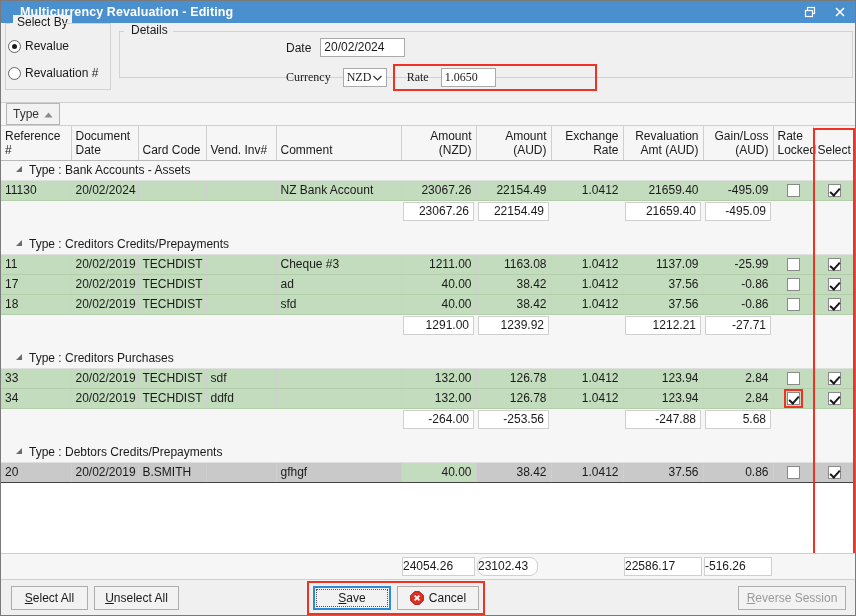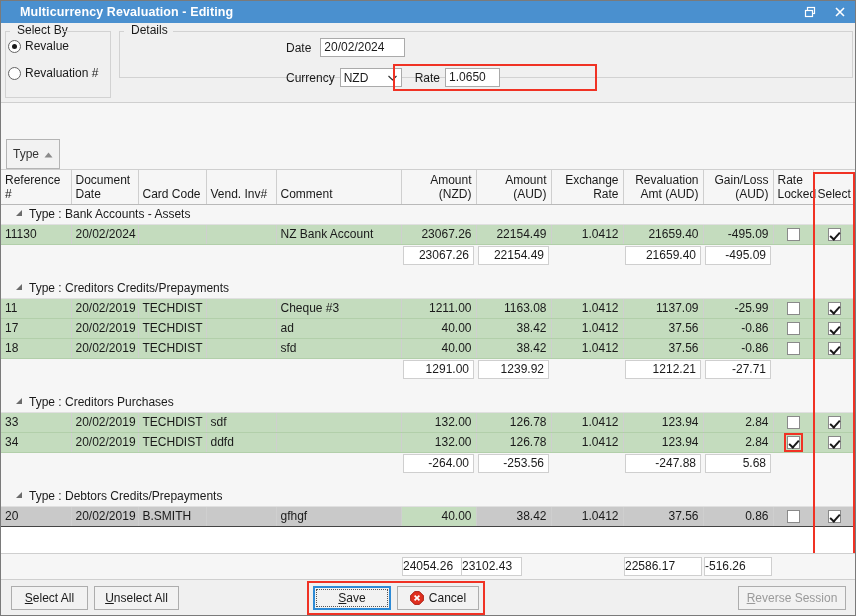--- a/index.html
+++ b/index.html
@@ -59,21 +59,21 @@
     background: #f0f0f0;
     padding: 0 4px;
     font-size: 12px;
     color: #1a1a1a;
   }
   .group::before, .group::after {
     content: "";
     position: absolute;
     top: 0; height: 1px; background: #d2d2d2;
   }
-  #grp-selectby { left: 4px; top: 8px; width: 106px; height: 67px; }
+  #grp-selectby { left: 4px; top: 0; width: 106px; height: 67px; }
   #grp-selectby::before { left: 0; width: 4px; }
   #grp-selectby::after  { left: 56px; right: 0; }
   #grp-details { left: 118px; top: 8px; width: 734px; height: 47px; }
   #grp-details::before { left: 0; width: 4px; }
   #grp-details::after  { left: 53px; right: 0; }
 
   .radio-row {
     position: absolute; left: 7px;
     display: flex; align-items: center; gap: 4px;
     font-size: 12px;
@@ -122,24 +122,24 @@
     flex: 0 0 24px;
     background: #f6f6f6;
     border-top: 1px solid #cfcfcf;
     border-bottom: 1px solid #cfcfcf;
     display: flex; align-items: center;
     padding-left: 5px;
   }
   .sortchip {
     border: 1px solid #b4b4b4;
     background: #f2f2f2;
-    height: 30px;
+    height: 22px;
     padding: 0 6px;
     display: flex; align-items: center; gap: 5px;
-    font-size: 12px; color: #333; margin-top: 36px;
+    font-size: 12px; color: #333;
   }
 
   
   .gridwrap {
     flex: 1 1 auto;
     position: relative;
     background: #fff;
     overflow: hidden;
   }
   table.grid {
@@ -314,23 +314,23 @@
 
     <div class="group" id="grp-details">
       <span class="glegend">Details</span>
     </div>
 
     <div class="field-row" style="left:285px; top:15px; gap:9px;">
       <span class="fld-label">Date</span>
       <span class="textbox" style="width:85px;">20/02/2024</span>
     </div>
 
-    <div class="field-row" style="left:285px; top:45px; gap:5px;">
+    <div class="field-row" style="left:285px; top:45px; gap:12px;font-family:Liberation Serif, serif;">
       <span class="fld-label">Currency</span>
-      <span class="combo" style="width:62px;text-align:right;">
+      <span class="combo" style="width:44px;text-align:right;">
         <span>NZD</span>
         <span class="arrow">
           <svg width="9" height="6" viewBox="0 0 9 6">
               <path d="M0.5 1 L4.5 5 L8.5 1" stroke="#333" stroke-width="1.2" fill="none"></path>
             </svg>
         </span>
       </span>
       <span class="fld-label" style="margin-left:8px;">Rate</span>
       <span class="textbox" style="width:55px;">1.0650</span>
     </div>
@@ -563,21 +563,21 @@
             <td class="chk"><span class="cbox"></span></td>
             <td class="chk"><span class="cbox on"></span></td>
           </tr>
         </tbody>
     </table>
     <div class="redbox" style="position:absolute; left:812px; top:2px; width:42px; height:447px;"></div>
   </div>
 
   <div class="grandtotal">
     <div class="gt-cell" style="left:401px; width:73px;">24054.26</div>
-    <div class="gt-cell" style="left:460px; width:61px;">23102.43</div>
+    <div class="gt-cell" style="left:476px; width:61px;border-radius:8px;">23102.43</div>
     <div class="gt-cell" style="left:623px; width:78px;">22586.17</div>
     <div class="gt-cell" style="left:703px; width:68px;">-516.26</div>
   </div>
 
   <div class="footer">
     <div class="btn" style="left:10px; width:77px;">
       <span><span class="u">S</span><span>elect All</span></span>
     </div>
     <div class="btn" style="left:93px; width:85px;">
       <span><span class="u">U</span><span>nselect All</span></span>

